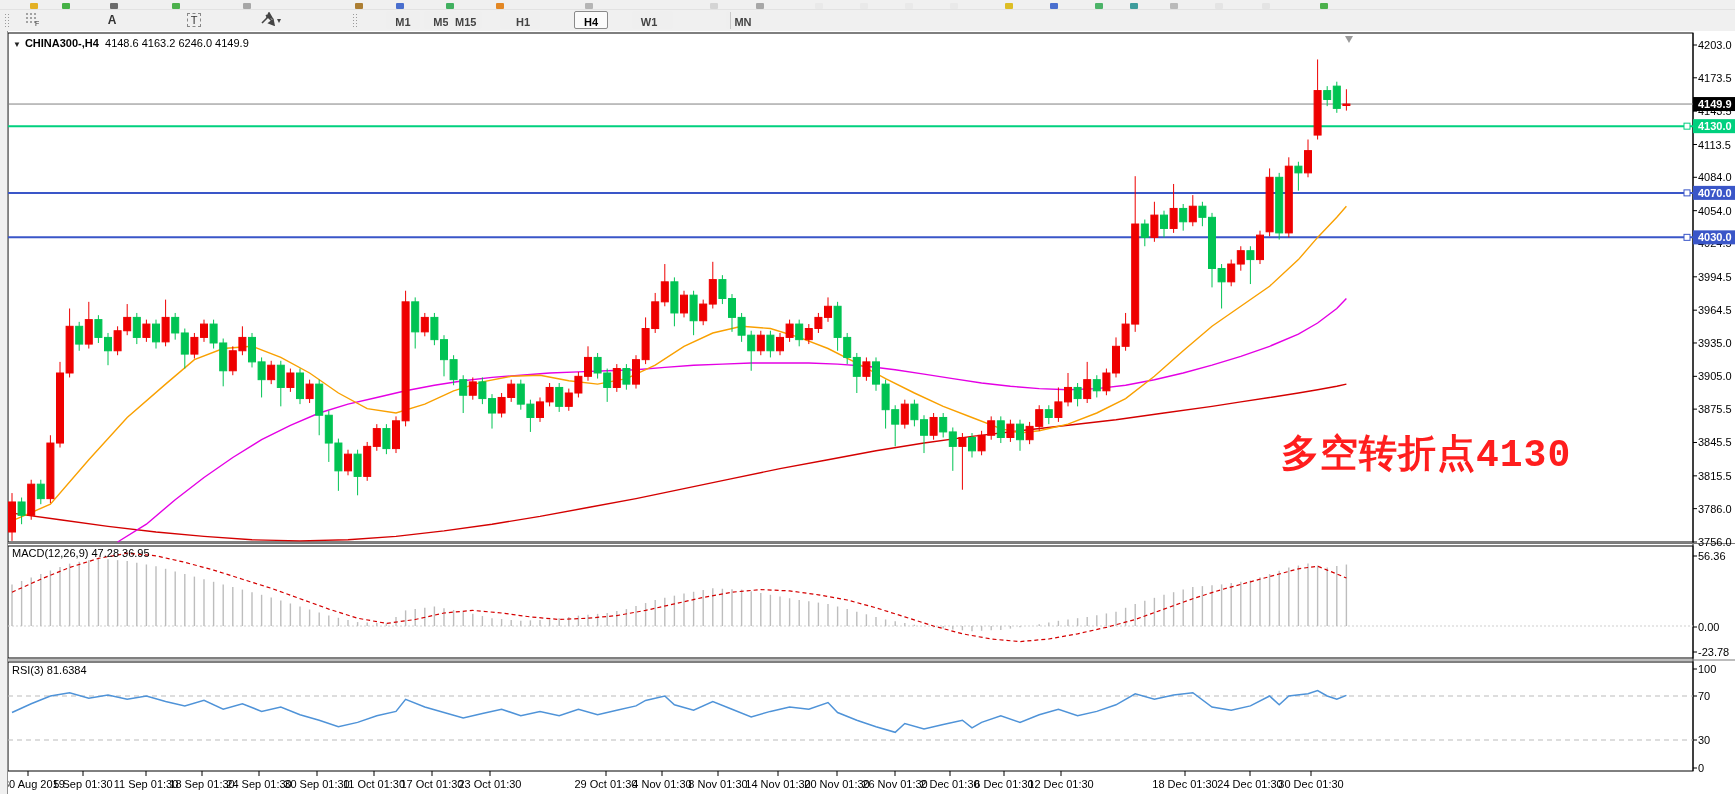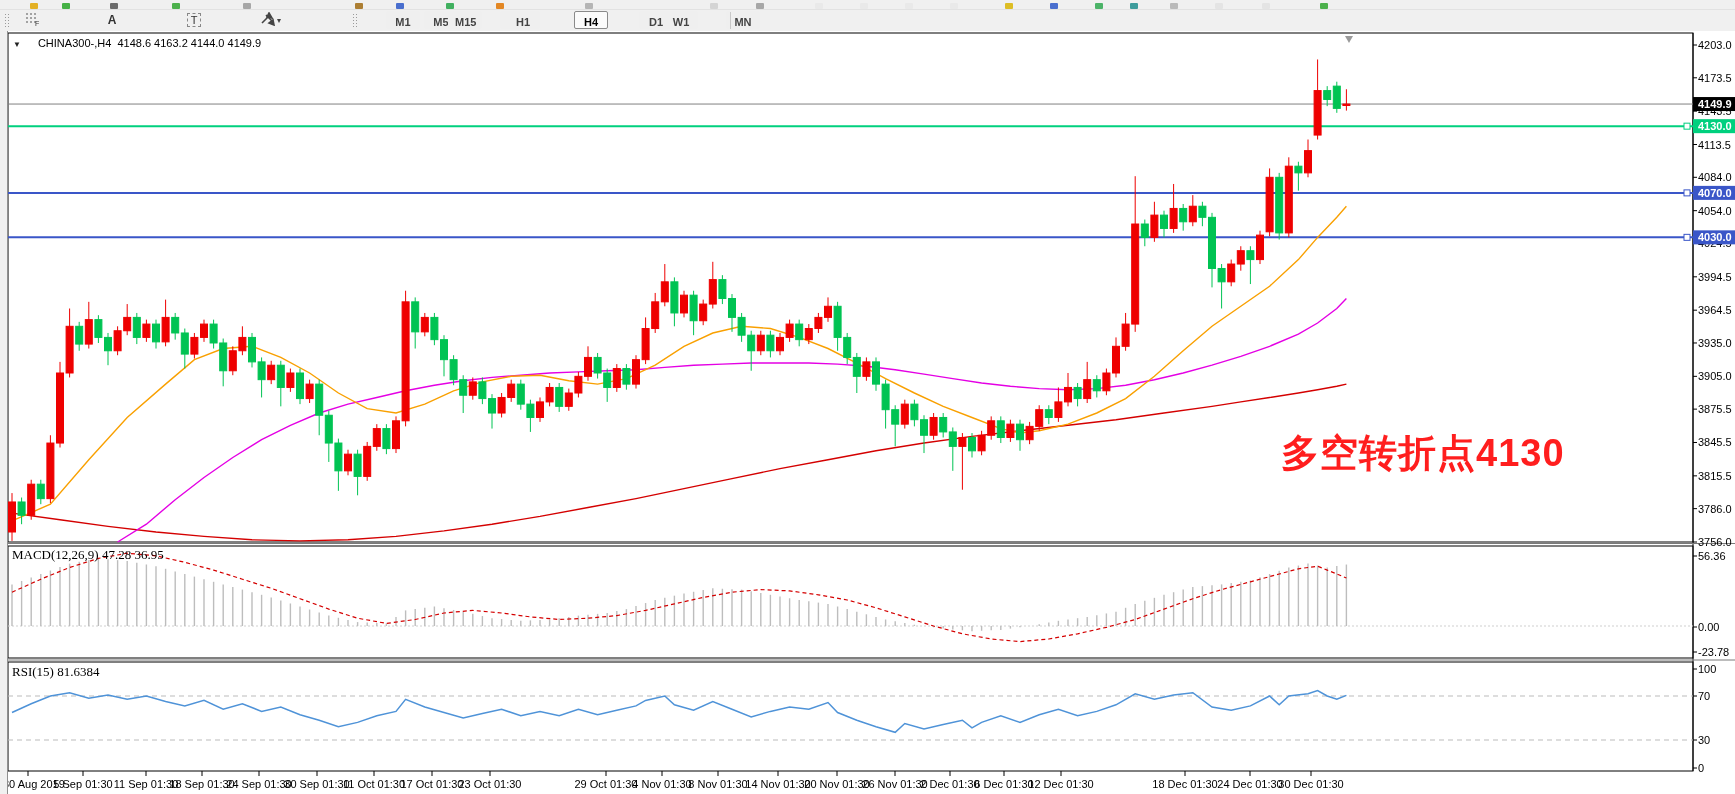--- a/index.html
+++ b/index.html
@@ -16,24 +16,24 @@
   .tf-btn{position:absolute;top:1px;width:34px;height:18px;line-height:18px;text-align:center;
     font-size:11px;font-weight:bold;color:#444;border:1px solid transparent;border-radius:2px;}
   .tf-btn.active{background:#fbfbfb;border:1px solid #8a8a8a;color:#000;}
   .vsep{position:absolute;top:2px;width:1px;height:17px;background:#c8c8c8;}
   
   #chartwin{position:absolute;left:0;top:31px;width:1735px;height:763px;background:#fff;}
   #leftedge{position:absolute;left:0;top:31px;width:7px;height:763px;background:#f0f0f0;border-right:1px solid #8f8f8f;}
   svg{position:absolute;left:0;top:0;}
   #symtitle{position:absolute;left:13px;top:37px;font-size:11px;color:#000;white-space:nowrap;}
   #symtitle .tri{font-size:8px;color:#222;margin-right:4px;}
-  #symtitle b{font-weight:normal;margin-left:13px;}
-  .paneltitle{position:absolute;font-size:13px;color:#000;white-space:nowrap;font-family:Liberation Serif, serif;}
+  #symtitle b{font-weight:bold;}
+  .paneltitle{position:absolute;font-size:11px;color:#000;white-space:nowrap;}
   #annotation{position:absolute;left:1281px;top:428px;font-size:38px;font-weight:bold;color:#ff1e1e;
-    font-family:Liberation Sans, sans-serif;letter-spacing:1px;white-space:nowrap;}
+    font-family:Liberation Mono, monospace;letter-spacing:1px;white-space:nowrap;}
   .icon-glyph{font-size:12px;color:#333;}
 </style>
 </head>
 <body>
 
 <div id="app">
 
   <div id="topstrip">
       <div class="blob" style="left: 30px; background: rgb(224, 164, 0);"></div>
       <div class="blob" style="left: 62px; background: rgb(39, 164, 39);"></div>
@@ -97,21 +97,21 @@
 
     <div class="grip" style="left:352px"></div>
 
     <button class="tf-btn" style="left:386px">M1</button>
     <button class="tf-btn" style="left:424px">M5</button>
     <button class="tf-btn" style="left:448px">M15</button>
     <button class="tf-btn" style="left:500px">M30</button>
     <button class="tf-btn" style="left:506px">H1</button>
     <button class="tf-btn active" style="left:574px">H4</button>
     <button class="tf-btn" style="left:639px">D1</button>
-    <button class="tf-btn" style="left:664px">W1</button>
+    <button class="tf-btn" style="left:632px">W1</button>
     <button class="tf-btn" style="left:726px">MN</button>
     <div class="vsep" style="left:730px"></div>
   </div>
 
   <div id="chartwin">
     <svg id="csvg" width="1735" height="763" viewBox="0 31 1735 763">
         <g>
           <rect x="8" y="33" width="1685" height="509" fill="none" stroke="#000" stroke-width="1"></rect>
           <rect x="8" y="546" width="1685" height="112" fill="none" stroke="#000" stroke-width="1"></rect>
           <rect x="8" y="662" width="1685" height="109" fill="none" stroke="#000" stroke-width="1"></rect>
@@ -691,24 +691,24 @@
           <line x1="1250" y1="771" x2="1250" y2="776" stroke="#000"></line>
           <text x="1250" y="788" font-size="11" fill="#000" text-anchor="middle">24 Dec 01:30</text>
           <line x1="1311" y1="771" x2="1311" y2="776" stroke="#000"></line>
           <text x="1311" y="788" font-size="11" fill="#000" text-anchor="middle">30 Dec 01:30</text>
         </g>
       </svg>
   </div>
   <div id="leftedge"></div>
 
   <div id="symtitle">
-    <span class="tri">▼</span><b>CHINA300-,H4</b>&nbsp;&nbsp;<span>4148.6 4163.2 4144.0 4149.9</span>
+    <span class="tri">▼</span><b>CHINA300-,H4</b>&nbsp;&nbsp;<span>4148.6 4163.2 6246.0 4149.9</span>
   </div>
 
   <div class="paneltitle" style="left:12px;top:547px">
     <span>MACD(12,26,9)</span>&nbsp;<span>47.28 36.95</span>
   </div>
   <div class="paneltitle" style="left:12px;top:664px">
-    <span>RSI(15)</span>&nbsp;<span>81.6384</span>
+    <span>RSI(3)</span>&nbsp;<span>81.6384</span>
   </div>
 
   <div id="annotation">多空转折点4130</div>
 </div>
 
 </body></html>

